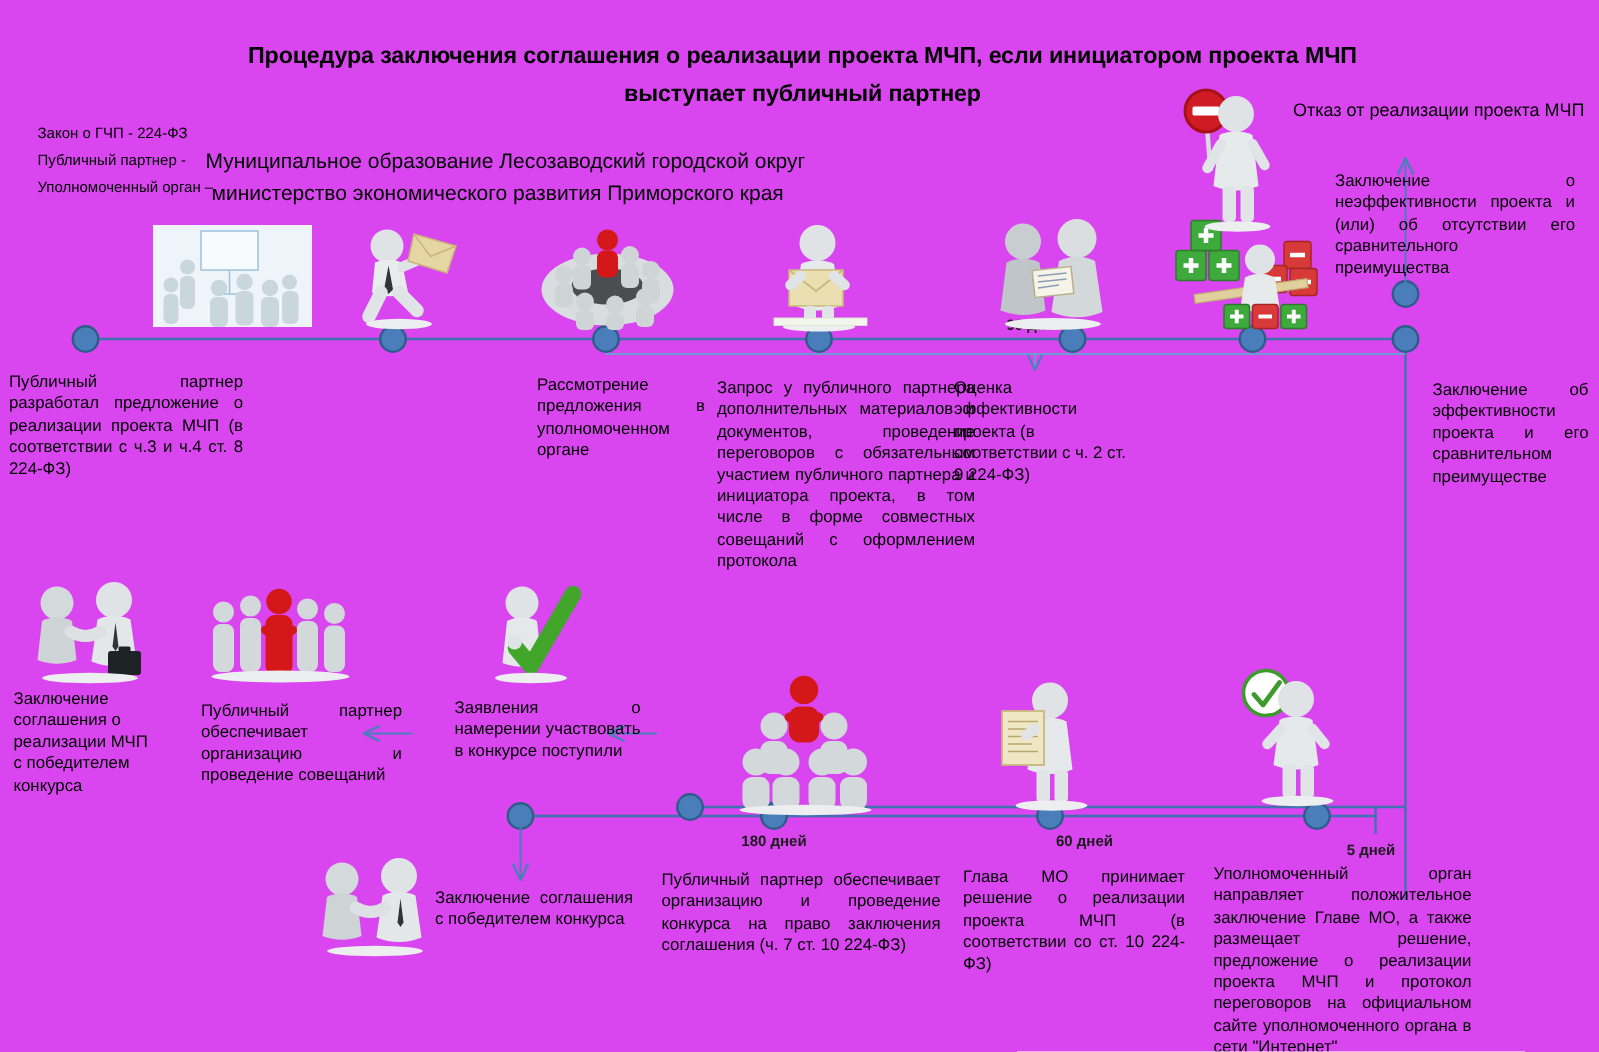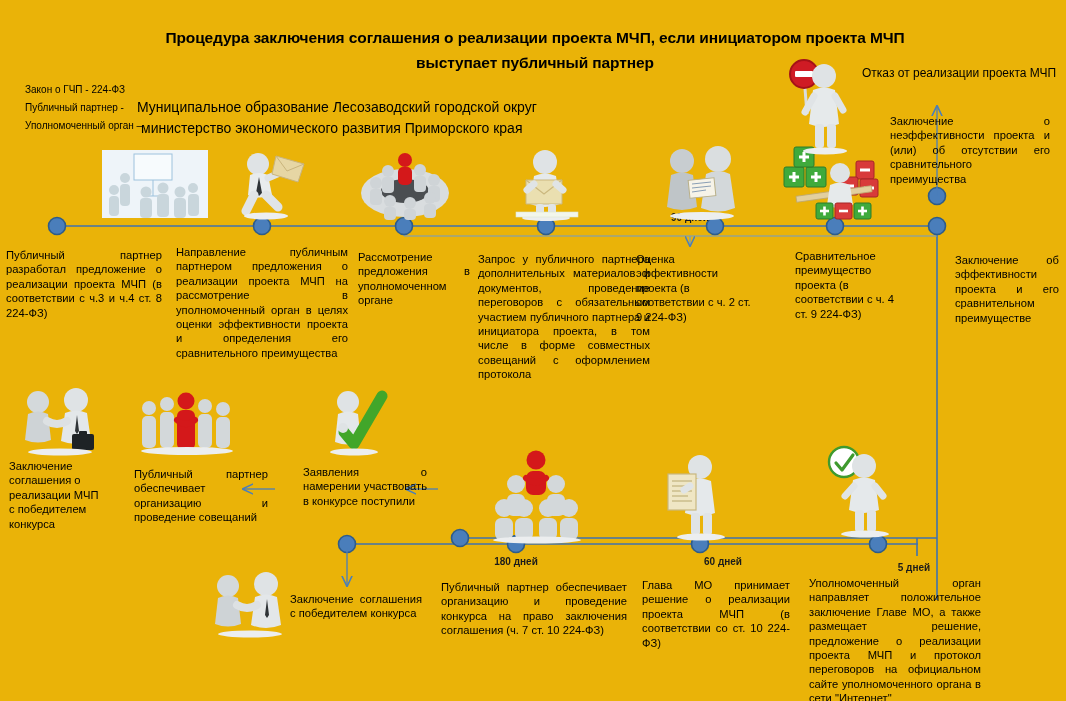--- a/index.html
+++ b/index.html
@@ -9,21 +9,21 @@
   }
   body {
     font-family: "Liberation Sans", sans-serif;
     color: #000000;
   }
   #canvas {
     position: relative;
     width: 1066px;
     height: 701px;
     overflow: hidden;
-    background: #eab308;
+    background: #d946ef;
   }
   .abs { position: absolute; }
 
   
   .title {
     font-weight: bold;
     font-size: 15.5px;
     line-height: 27px;
     text-align: center;
     letter-spacing: -0.1px;
@@ -124,25 +124,23 @@
   <div class="abs legend-line legend-small" style="left:25px; top:99px;">Публичный партнер -</div>
   <div class="abs legend-line legend-big" style="left:137px; top:98px;">Муниципальное образование Лесозаводский городской округ</div>
 
   <div class="abs legend-line legend-small" style="left:25px; top:117px;">Уполномоченный орган –</div>
   <div class="abs legend-line legend-big" style="left:141px; top:119px;">министерство экономического развития Приморского края</div>
 
   <div class="abs" style="left:862px; top:66px; width:204px; font-size:12px; line-height:14px;">Отказ от реализации проекта МЧП</div>
   <div class="abs tb" style="left:890px; top:114px; width:160px;">Заключение о неэффективности проекта и (или) об отсутствии его сравнительного преимущества</div>
 
   <div class="abs tb" style="left:6px; top:248px; width:156px;">Публичный партнер разработал предложение о реализации проекта МЧП (в соответствии с ч.3 и ч.4 ст.  8 224-ФЗ)</div>
-  <div class="abs tb" style="left:176px; top:245px; width:172px;">Направление публичным партнером предложения о реализации проекта МЧП на рассмотрение в уполномоченный орган в целях оценки эффективности проекта и определения его сравнительного преимущества</div>
   <div class="abs tb" style="left:358px; top:250px; width:112px;">Рассмотрение предложения в уполномоченном органе</div>
   <div class="abs tb" style="left:478px; top:252px; width:172px;">Запрос у публичного партнера дополнительных материалов и документов, проведение переговоров с обязательным участием публичного партнера и инициатора проекта, в том числе в форме совместных совещаний с оформлением протокола</div>
   <div class="abs tb left" style="left:636px; top:252px; width:118px;">Оценка эффективности проекта (в соответствии с ч. 2 ст. 9 224-ФЗ)</div>
-  <div class="abs tb left" style="left:795px; top:249px; width:112px;">Сравнительное преимущество проекта (в соответствии с ч. 4 ст. 9 224-ФЗ)</div>
   <div class="abs tb" style="left:955px; top:253px; width:104px;">Заключение об эффективности проекта и его сравнительном преимуществе</div>
 
   <div class="abs daylbl" style="left:650px; top:212px; width:80px;">90 дней</div>
 
   <div class="abs tb left" style="left:9px; top:459px; width:92px;">Заключение соглашения о реализации МЧП с победителем конкурса</div>
   <div class="abs tb" style="left:134px; top:467px; width:134px;">Публичный партнер обеспечивает организацию и проведение совещаний</div>
   <div class="abs tb" style="left:303px; top:465px; width:124px;">Заявления о намерении участвовать в конкурсе поступили</div>
 
   <div class="abs tb" style="left:290px; top:592px; width:132px;">Заключение соглашения с победителем конкурса</div>
   <div class="abs tb" style="left:441px; top:580px; width:186px;">Публичный партнер обеспечивает организацию и проведение конкурса на право заключения соглашения (ч. 7 ст. 10 224-ФЗ)</div>

